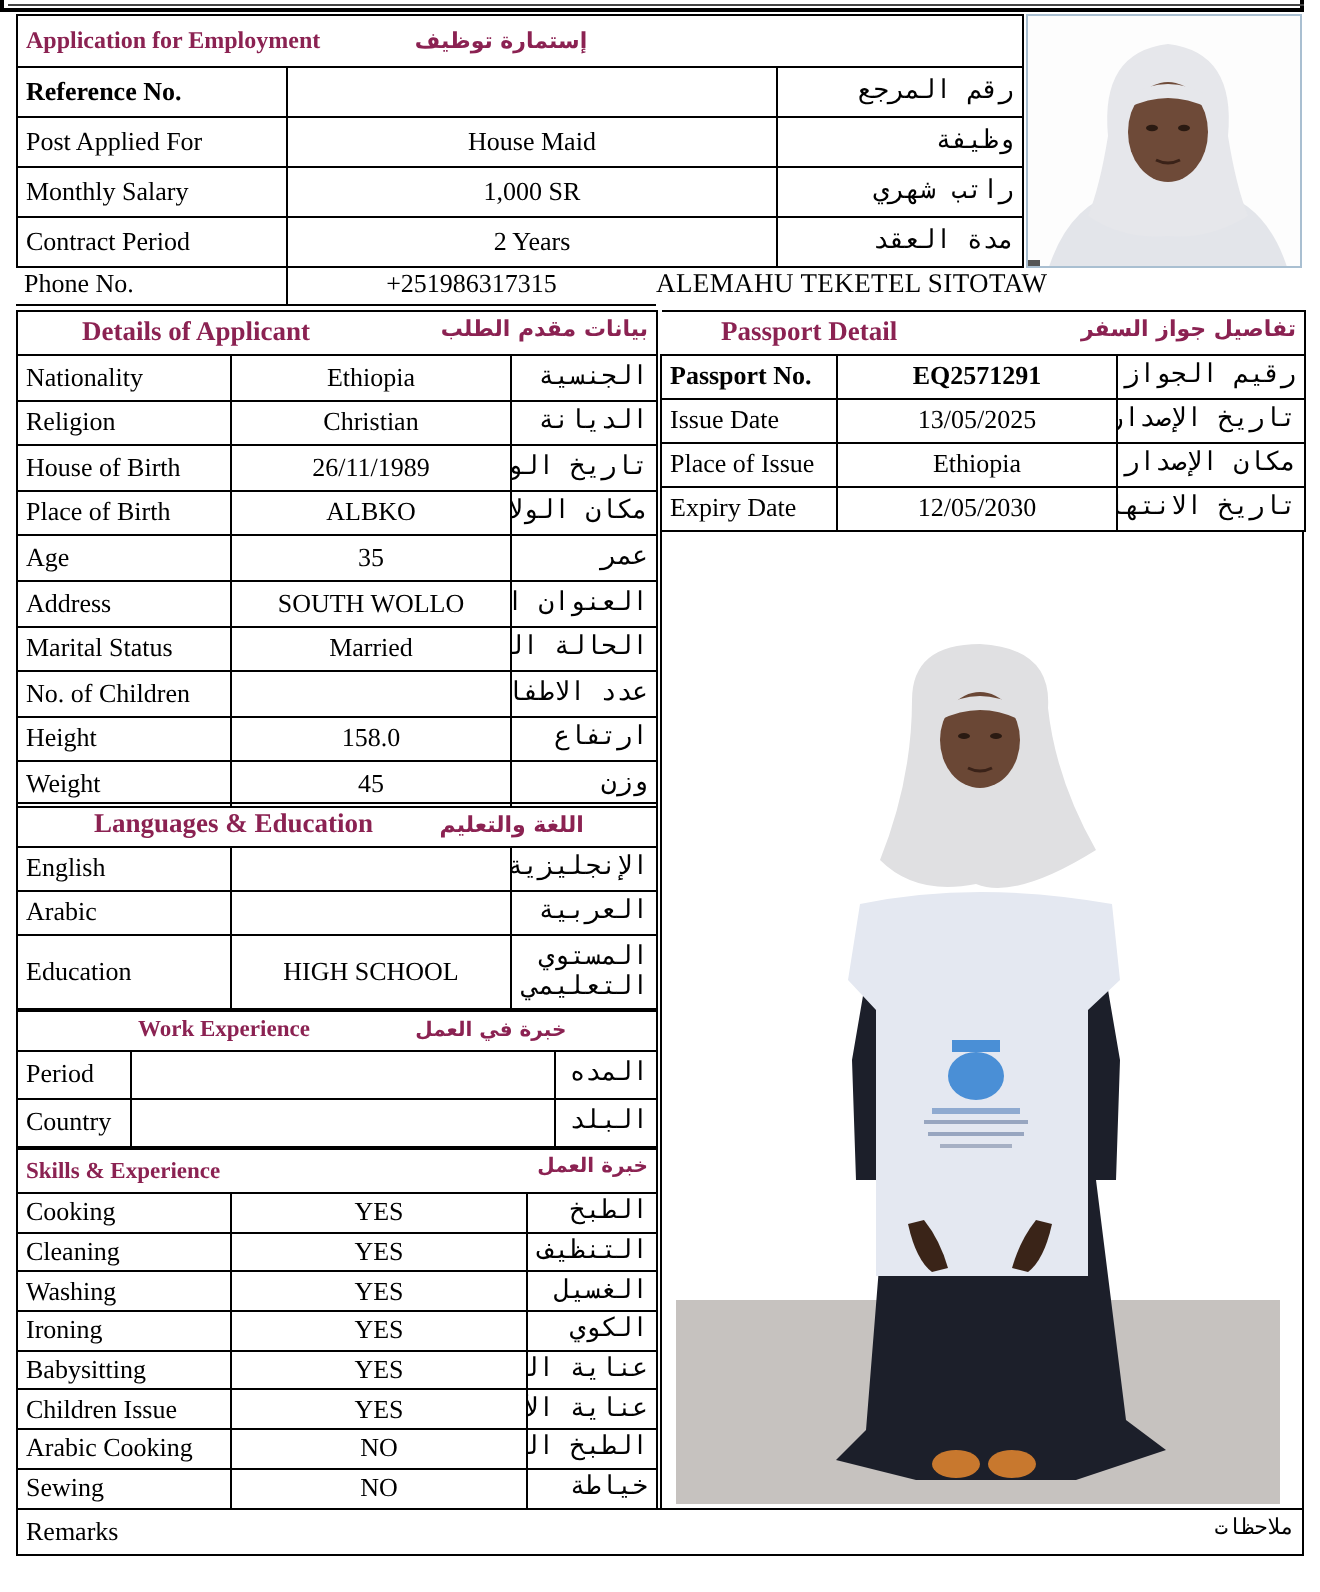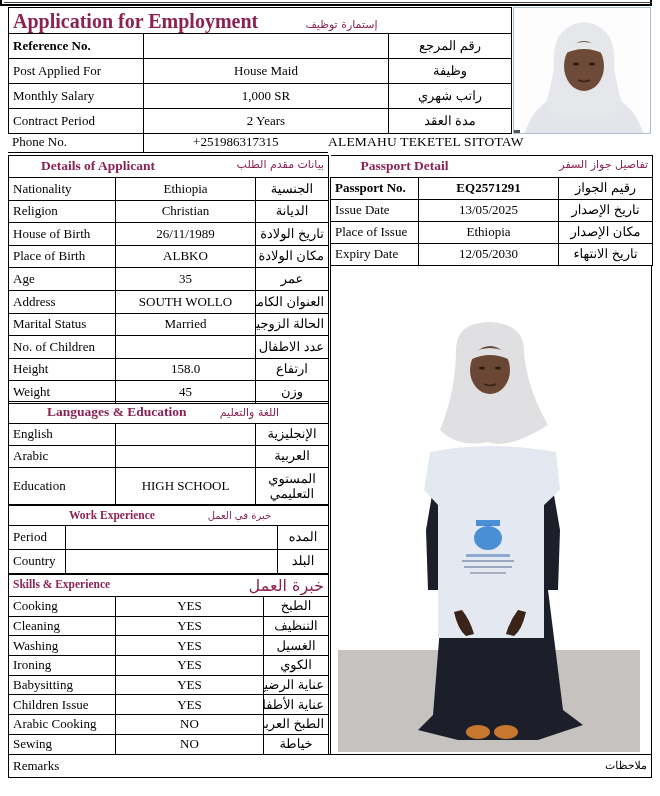--- a/index.html
+++ b/index.html
@@ -5,25 +5,25 @@
   * { box-sizing: border-box; margin: 0; padding: 0; }
   html, body { width: 660px; height: 796px; background: #ffffff; overflow: hidden; }
   body { position: relative; font-family: "Liberation Serif", serif; color: #000; font-size: 13px; }
 
   .abs { position: absolute; }
   .topbar { left: 0; top: 0; width: 652px; height: 6px; border: 2px solid #000; border-top: none; background: #fff; }
   .topbar-inner { left: 2px; top: 0; width: 648px; height: 3px; border-bottom: 1px solid #444; }
 
   table { border-collapse: collapse; position: absolute; table-layout: fixed; }
   td { border: 1px solid #000; padding: 0 4px; white-space: nowrap; overflow: hidden; line-height: 1.1; }
-  .ar { direction: rtl; text-align: center; font-family: Liberation Sans, sans-serif; font-size: 11px; }
+  .ar { direction: rtl; text-align: right; font-family: Liberation Mono, monospace; font-size: 11px; }
   .center { text-align: center; }
   .bold { font-weight: bold; }
   .heading { color: #8b2252; font-weight: bold; }
-  .heading-ar { color: #8b2252; font-family: "DejaVu Sans", sans-serif; font-size: 11px; font-weight: normal; direction: rtl; text-align: center; }
+  .heading-ar { color: #8b2252; font-family: "DejaVu Sans", sans-serif; font-size: 11px; font-weight: bold; direction: rtl; text-align: center; }
 
   
   #hdr { left: 8px; top: 7px; width: 503px; }
   #hdr td { height: 25px; font-size: 13px; }
   #hdr tr.title td { height: 26px; }
 
   #phone { left: 8px; top: 132px; width: 320px; }
   #phone td { height: 20px; border-top: none; }
 
   .fullname { left: 328px; top: 134px; width: 322px; text-align: left; font-weight: normal; font-size: 13.5px; letter-spacing: 0.2px; }
@@ -73,21 +73,21 @@
 
 <table id="hdr">
   <colgroup>
       <col style="width:135px">
       <col style="width:245px">
       <col style="width:123px">
     </colgroup>
   <tbody>
       <tr class="title">
     <td colspan="3" style="padding-left:4px;">
-      <span class="heading" style="font-size:20px;">Application for Employment</span>
+      <span class="heading" style="font-size:12px;">Application for Employment</span>
       <span class="heading-ar" style="margin-left:44px;">إستمارة توظيف</span>
     </td>
   </tr>
   <tr>
     <td class="bold">Reference No.</td>
     <td class="center"></td>
     <td class="ar">رقم المرجع</td>
   </tr>
   <tr>
     <td>Post Applied For</td>
@@ -261,21 +261,21 @@
 <table id="skills">
   <colgroup>
       <col style="width:107px">
       <col style="width:148px">
       <col style="width:65px">
     </colgroup>
   <tbody>
       <tr class="sh">
     <td colspan="3">
       <span class="heading" style="font-size:11.5px;">Skills &amp; Experience</span>
-      <span class="heading-ar" style="float:right; font-size:16px;">خبرة العمل</span>
+      <span class="heading-ar" style="float:right; font-size:10px;">خبرة العمل</span>
     </td>
   </tr>
   <tr>
         <td>Cooking</td>
         <td class="center">YES</td>
         <td class="ar">الطبخ</td>
       </tr>
   <tr>
         <td>Cleaning</td>
         <td class="center">YES</td>

